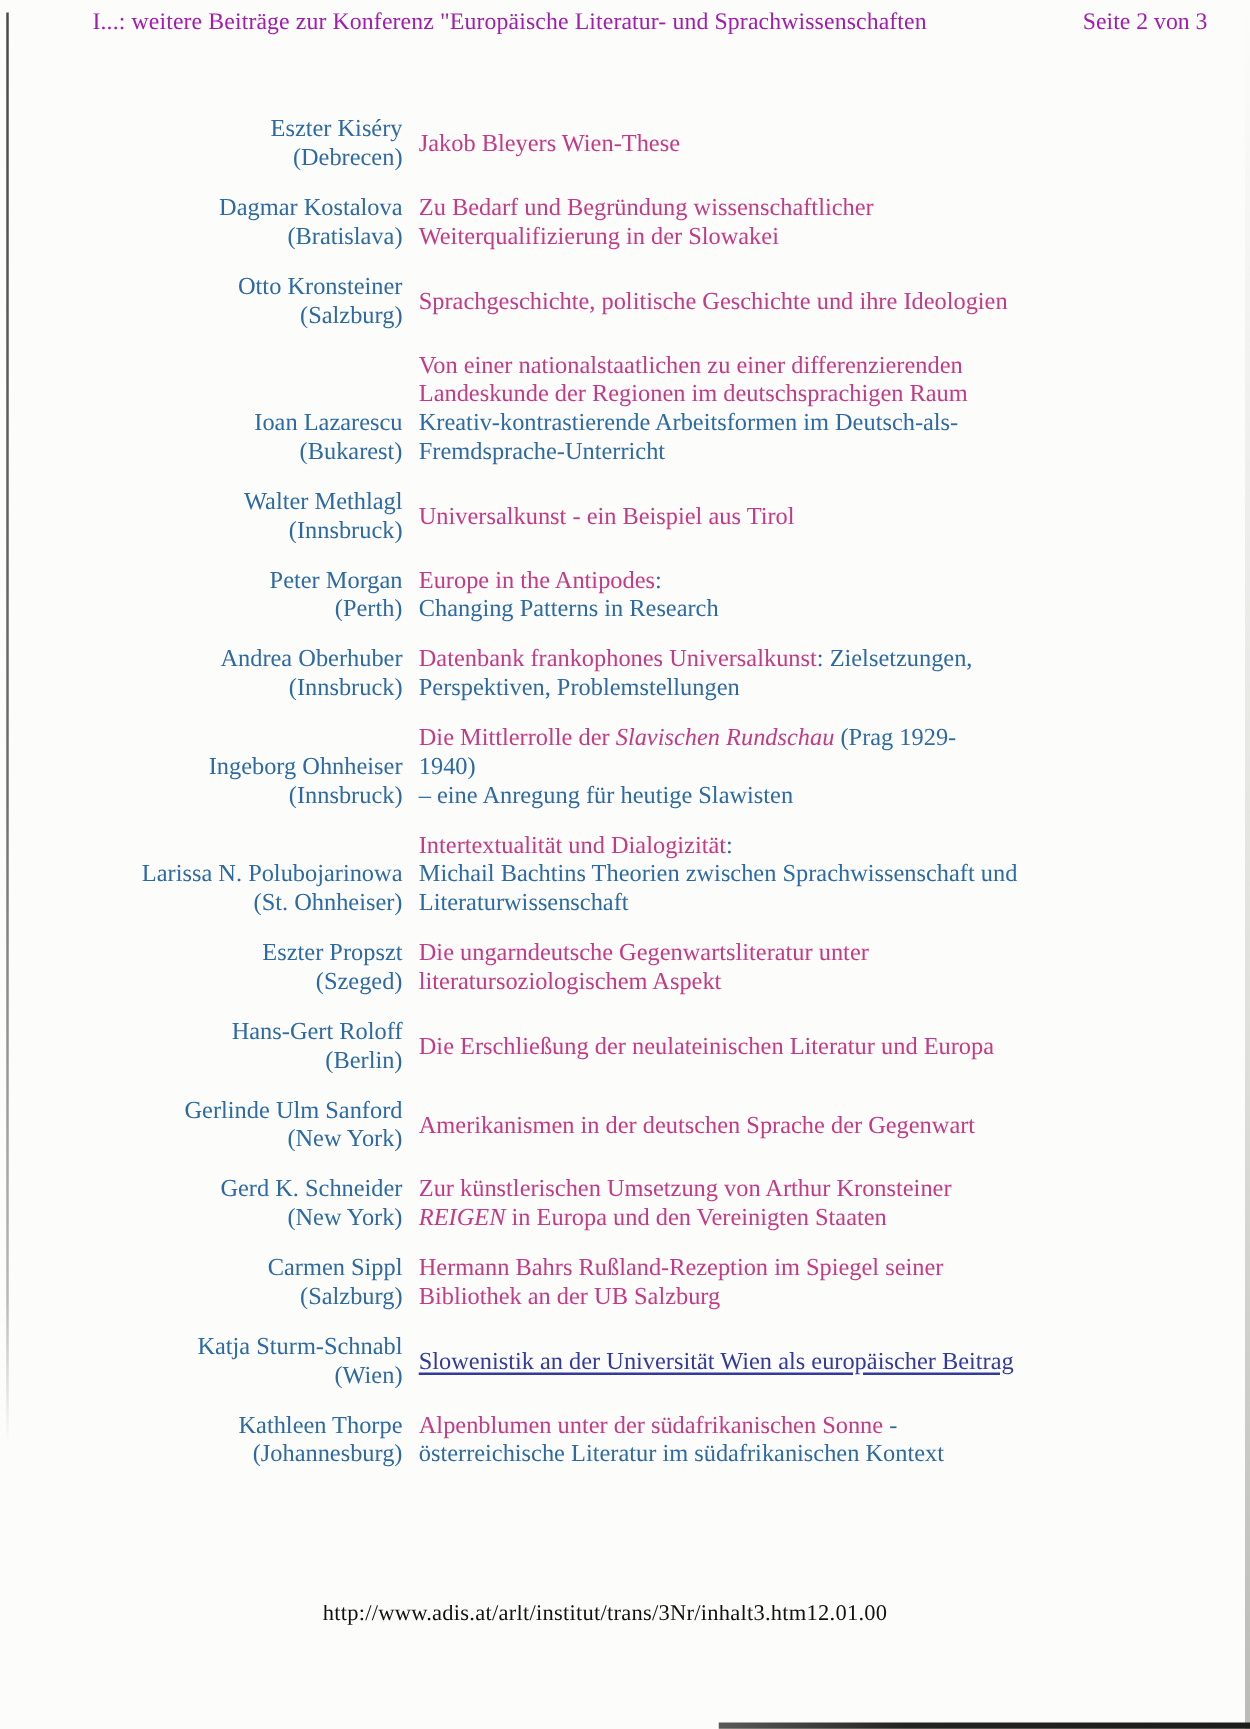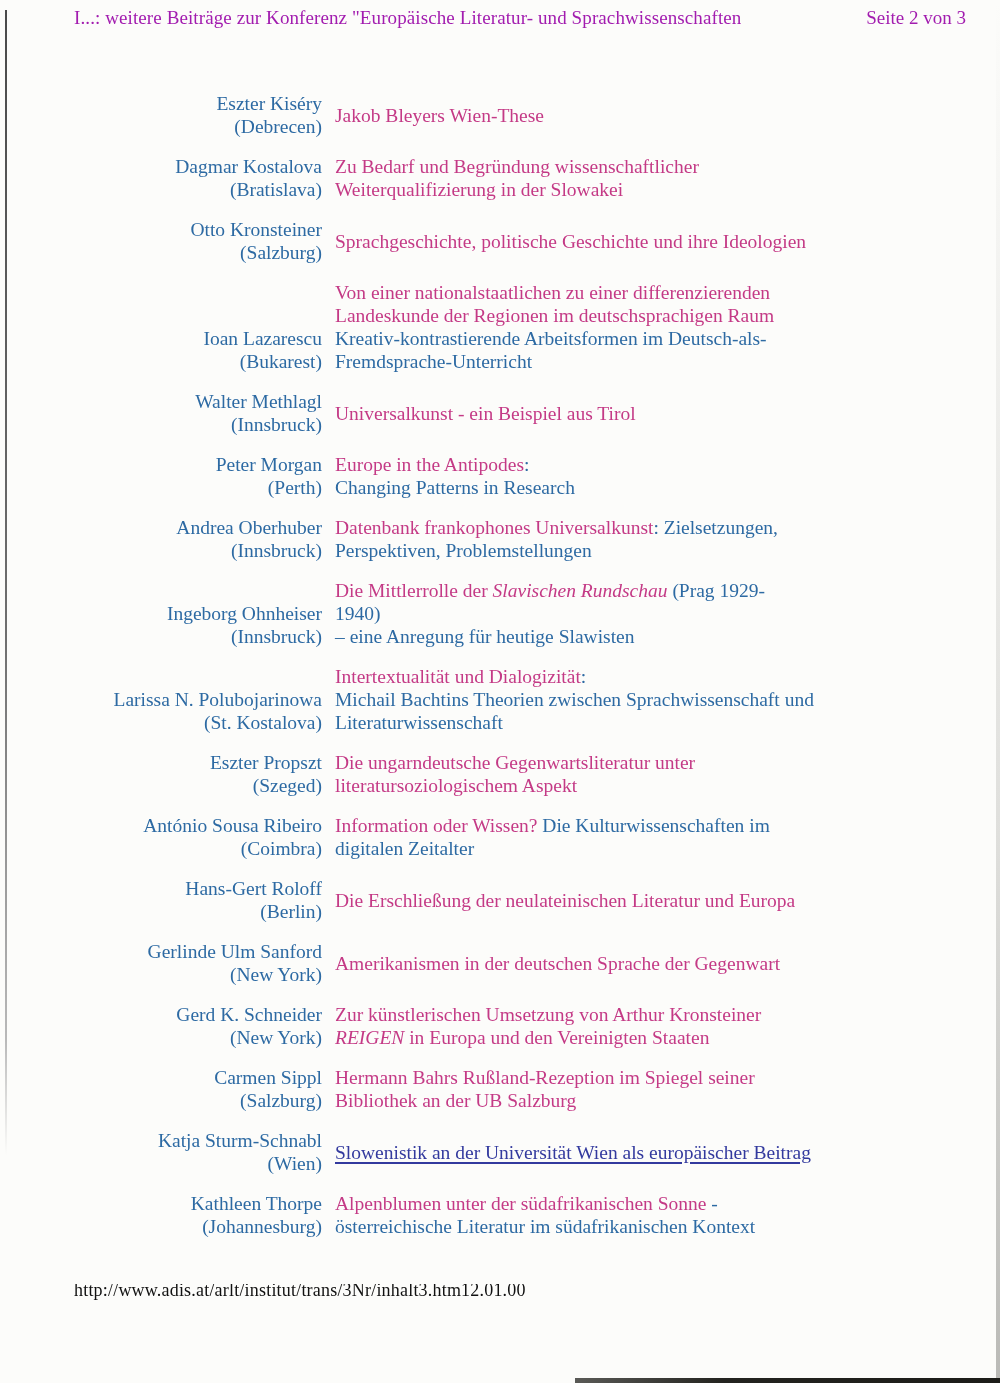--- a/index.html
+++ b/index.html
@@ -60,21 +60,21 @@
   .seg-navylink {
     color: var(--navy);
     text-decoration: underline;
     text-decoration-color: var(--navy);
     text-decoration-thickness: 1.5px;
     text-underline-offset: 3px;
   }
   
   .footer {
     position: absolute; top: 1284px; left: 74px; right: 106px;
-    display: flex; justify-content: flex-start;
+    display: flex; justify-content: center;
     font-size: 18px; color: #111;
   }
   .clip { height: 17px; overflow: hidden; }
   .clip > span { display: block; margin-top: -4px; letter-spacing: .2px; }
 </style>
 </head>
 <body>
 
 <div class="scan-line-left"></div>
 <div class="scan-edge-right"></div>
@@ -112,30 +112,26 @@
     </div>
     <div class="row top">
       <div class="name-col"><span>Andrea Oberhuber</span><br><span>(Innsbruck)</span></div>
       <div class="title-col"><span class="seg-link">Datenbank frankophones Universalkunst</span><span class="seg-plain">: Zielsetzungen,</span><br><span class="seg-plain">Perspektiven, Problemstellungen</span></div>
     </div>
     <div class="row top">
       <div class="name-col"><span>Ingeborg Ohnheiser</span><br><span>(Innsbruck)</span></div>
       <div class="title-col"><span class="seg-link">Die Mittlerrolle der </span><span class="seg-ilink">Slavischen Rundschau</span><span class="seg-plain"> (Prag 1929-</span><br><span class="seg-plain">1940)</span><br><span class="seg-plain">– eine Anregung für heutige Slawisten</span></div>
     </div>
     <div class="row top">
-      <div class="name-col"><span>Larissa N. Polubojarinowa</span><br><span>(St. Kostalova)</span></div>
+      <div class="name-col"><span>Larissa N. Polubojarinowa</span><br><span>(St. Ohnheiser)</span></div>
       <div class="title-col"><span class="seg-link">Intertextualität und Dialogizität</span><span class="seg-plain">:</span><br><span class="seg-plain">Michail Bachtins Theorien zwischen Sprachwissenschaft und</span><br><span class="seg-plain">Literaturwissenschaft</span></div>
     </div>
     <div class="row top">
       <div class="name-col"><span>Eszter Propszt</span><br><span>(Szeged)</span></div>
       <div class="title-col"><span class="seg-link">Die ungarndeutsche Gegenwartsliteratur unter</span><br><span class="seg-link">literatursoziologischem Aspekt</span></div>
-    </div>
-    <div class="row top">
-      <div class="name-col"><span>António Sousa Ribeiro</span><br><span>(Coimbra)</span></div>
-      <div class="title-col"><span class="seg-link">Information oder Wissen?</span><span class="seg-plain"> Die Kulturwissenschaften im</span><br><span class="seg-plain">digitalen Zeitalter</span></div>
     </div>
     <div class="row middle">
       <div class="name-col"><span>Hans-Gert Roloff</span><br><span>(Berlin)</span></div>
       <div class="title-col"><span class="seg-link">Die Erschließung der neulateinischen Literatur und Europa</span></div>
     </div>
     <div class="row middle">
       <div class="name-col"><span>Gerlinde Ulm Sanford</span><br><span>(New York)</span></div>
       <div class="title-col"><span class="seg-link">Amerikanismen in der deutschen Sprache der Gegenwart</span></div>
     </div>
     <div class="row top">

